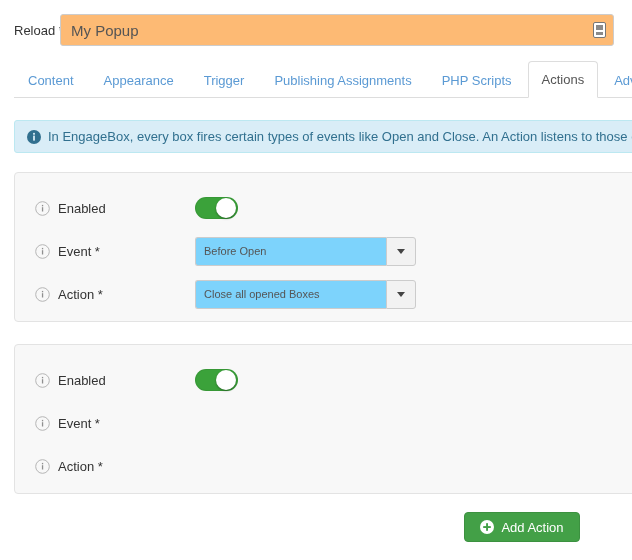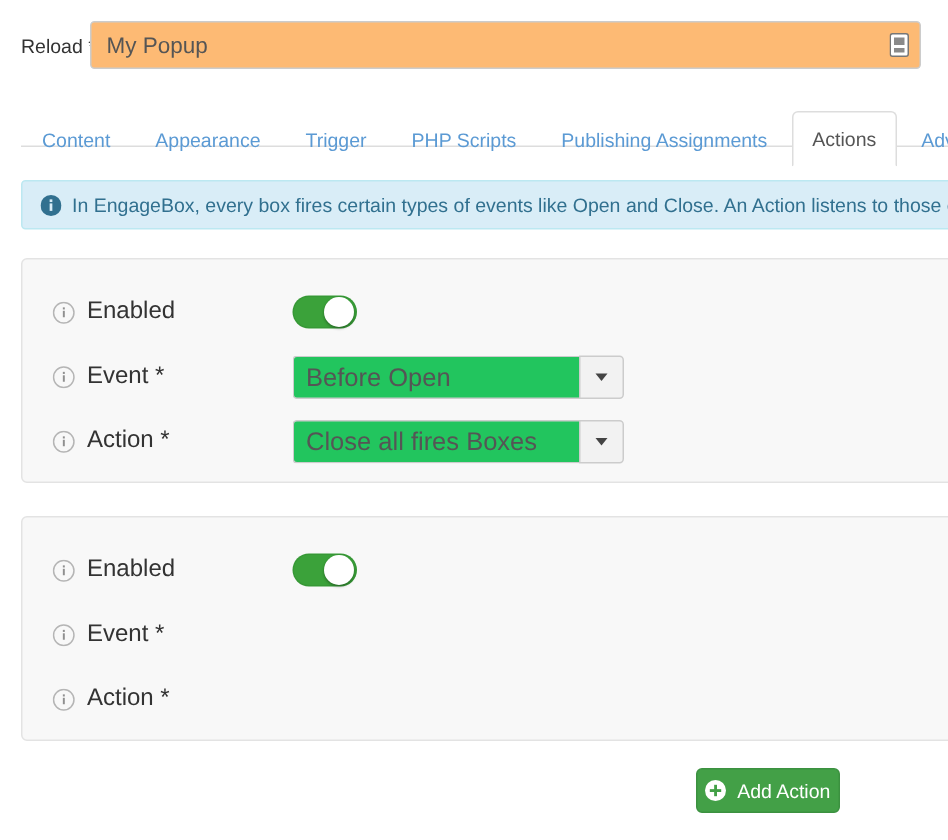--- a/index.html
+++ b/index.html
@@ -83,21 +83,21 @@
     padding: 8px 13px 8px 13px;
     margin-right: 2px;
     font-size: 13px;
     line-height: 19px;
     color: #5b9ad4;
     cursor: pointer;
     white-space: nowrap;
     border: 1px solid transparent;
     border-bottom: none;
     border-radius: 4px 4px 0 0;
-    top: 14px;
+    top: 1px;
   }
   .tab.active {
     color: #555555;
     background: #ffffff;
     border-color: #dddddd;
     border-bottom: 1px solid #ffffff;
     cursor: default;
     margin-top: 44px;
   }
 
@@ -153,21 +153,21 @@
     height: 34px;
     display: flex;
     align-items: center;
   }
   .row-label {
     display: flex;
     align-items: center;
     width: 180px;
     padding-left: 20px;
     box-sizing: border-box;
-    font-size: 16px;
+    font-size: 13px;
     color: #333333;
   }
   .info-icon {
     width: 15px;
     height: 15px;
     margin-right: 8px;
     flex: 0 0 auto;
     display: inline-flex;
     align-items: center;
     justify-content: center;
@@ -202,23 +202,23 @@
     width: 221px;
     height: 29px;
     cursor: pointer;
   }
   .select-value {
     box-sizing: border-box;
     flex: 1;
     height: 29px;
     line-height: 27px;
     padding: 0 8px;
-    font-size: 17px;
+    font-size: 11px;
     color: #555555;
-    background: #22c55e;
+    background: #7dd3fc;
     border: 1px solid #cccccc;
     border-right: none;
     border-radius: 3px 0 0 3px;
     white-space: nowrap;
     overflow: hidden;
   }
   .select-caret {
     box-sizing: border-box;
     width: 30px;
     height: 29px;
@@ -235,21 +235,21 @@
     border-left: 4px solid transparent;
     border-right: 4px solid transparent;
     border-top: 5px solid #444444;
   }
 
   
   .add-btn {
     position: absolute;
     left: 464px;
     top: 512px;
-    width: 96px;
+    width: 116px;
     height: 30px;
     background: #43a047;
     border: 1px solid #3c9140;
     border-radius: 4px;
     color: #ffffff;
     font-family: "Liberation Sans", sans-serif;
     font-size: 13px;
     display: flex;
     align-items: center;
     justify-content: center;
@@ -282,22 +282,22 @@
         <rect x="3" y="10" width="7" height="3" fill="#8a8a8a"></rect>
       </svg>
     </span>
   </div>
 </div>
 
 <div class="tabs">
   <div class="tab">Content</div>
   <div class="tab">Appearance</div>
   <div class="tab">Trigger</div>
+  <div class="tab">Publishing Assignments</div>
   <div class="tab">PHP Scripts</div>
-  <div class="tab">Publishing Assignments</div>
   <div class="tab active">Actions</div>
   <div class="tab">Advanced</div>
 </div>
 
 <div class="alert">
   <span class="alert-icon">
     <svg width="14" height="14" viewBox="0 0 14 14" aria-hidden="true">
       <circle cx="7" cy="7" r="7" fill="#31708f"></circle>
       <rect x="6.1" y="5.6" width="1.8" height="5" fill="#d9edf7"></rect>
       <rect x="6.1" y="2.9" width="1.8" height="1.8" fill="#d9edf7"></rect>
@@ -347,21 +347,21 @@
       <span class="info-icon">
         <svg width="15" height="15" viewBox="0 0 15 15" aria-hidden="true">
           <circle cx="7.5" cy="7.5" r="6.8" fill="none" stroke="#b5b5b5" stroke-width="1"></circle>
           <rect x="6.9" y="6.2" width="1.3" height="4.3" fill="#8f8f8f"></rect>
           <rect x="6.9" y="3.9" width="1.3" height="1.4" fill="#8f8f8f"></rect>
         </svg>
       </span>
       <span class="label-text">Action *</span>
     </div>
     <div class="select">
-      <div class="select-value">Close all fires Boxes</div>
+      <div class="select-value">Close all opened Boxes</div>
       <div class="select-caret">
           <span class="caret-tri"></span>
         </div>
     </div>
   </div>
 </div>
 
 <div class="panel" id="panel-1">
   <div class="form-row" style="top:18px; width:100%;">
     <div class="row-label">

